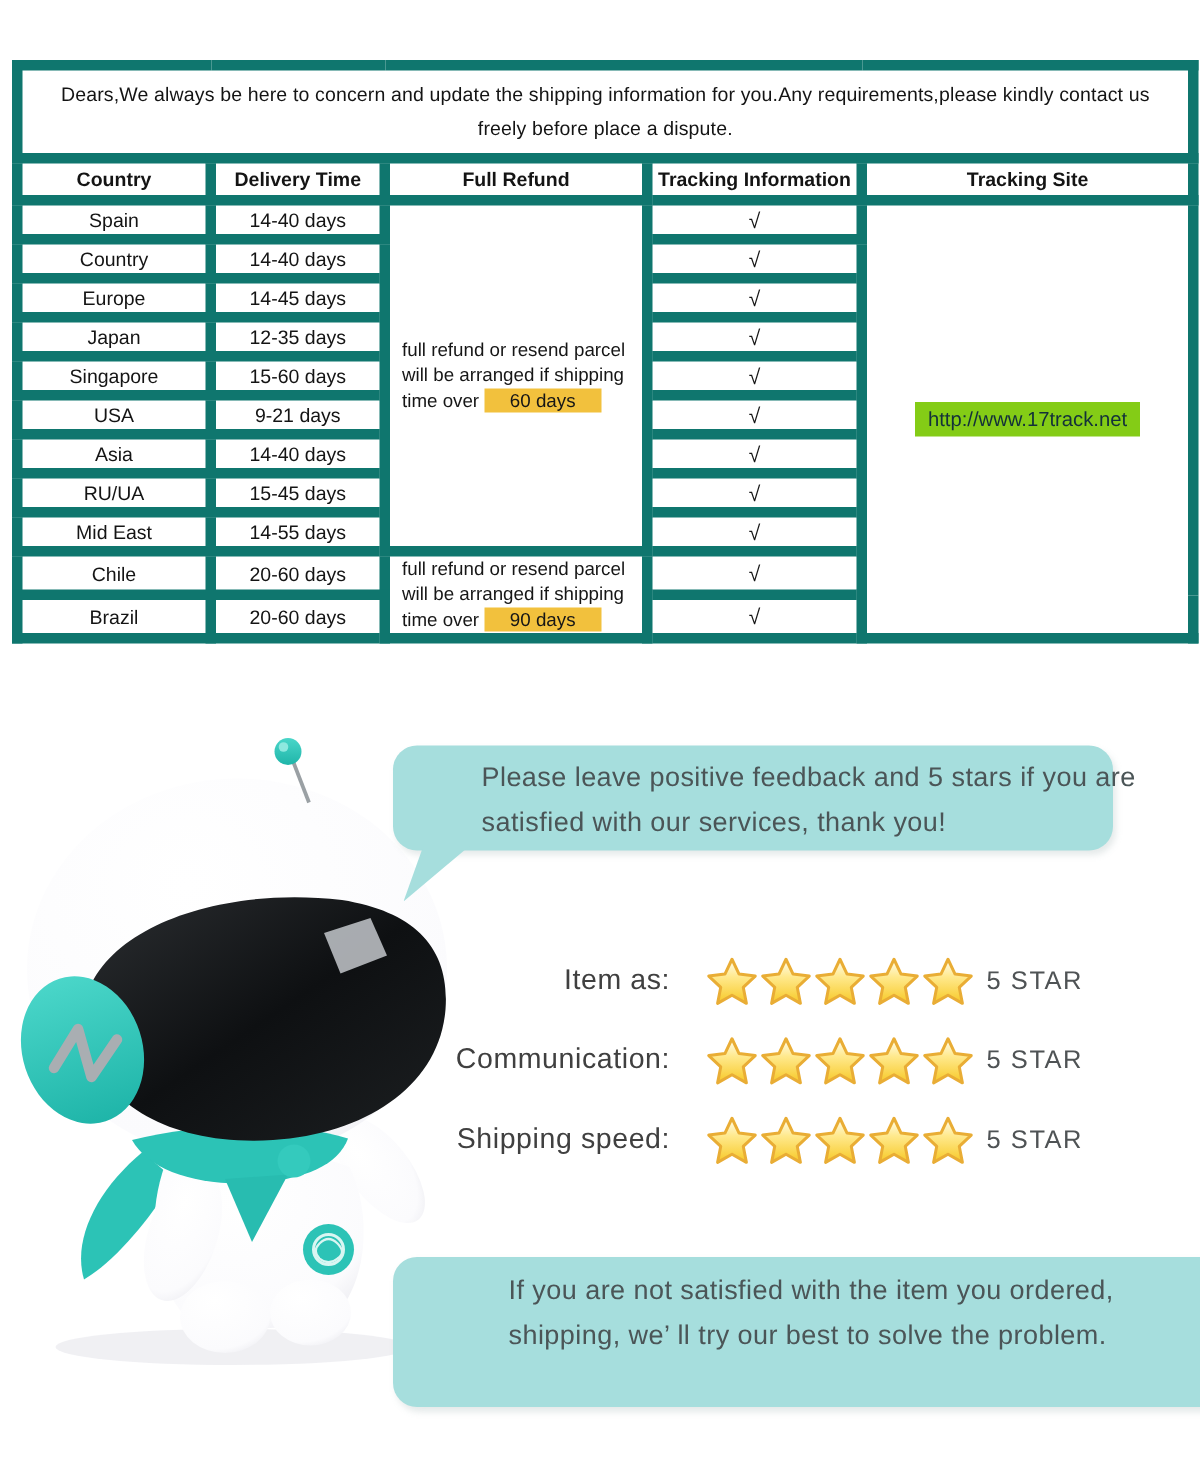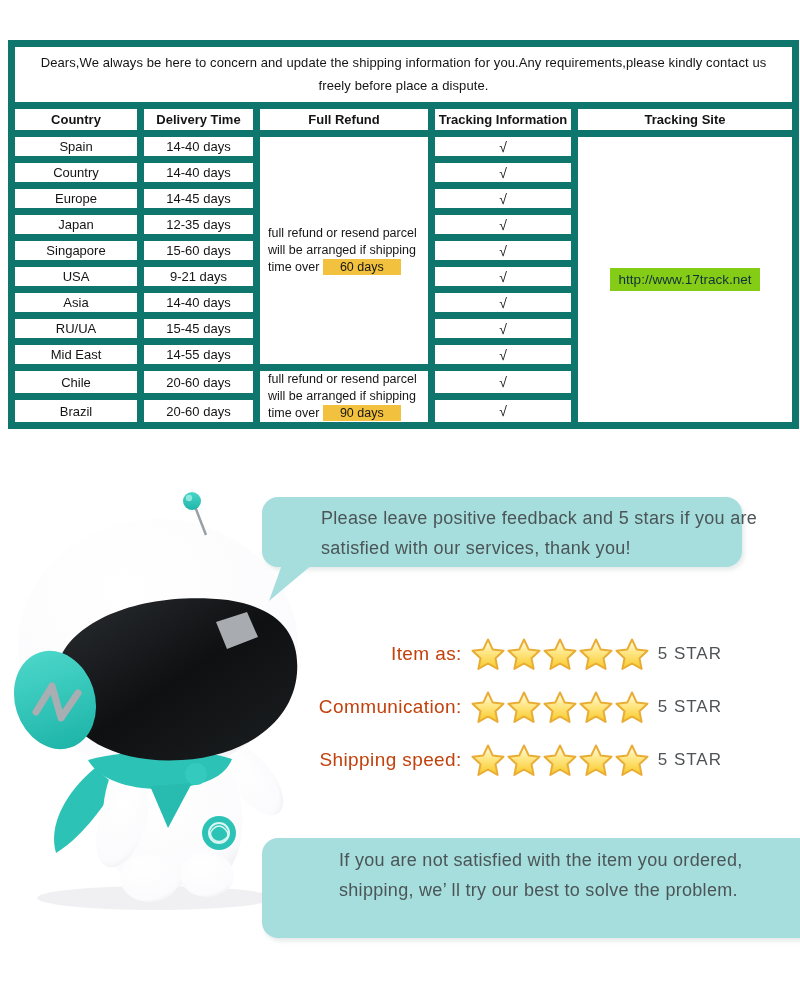--- a/index.html
+++ b/index.html
@@ -50,21 +50,21 @@
     position:absolute; left:269px; top:564px; width:44px; height:37px;
     background:#a6dedd; clip-path:polygon(0 100%, 30% 0, 100% 0);
   }
   .bubble-bottom { left:262px; top:838px; width:561px; height:100px; padding:7px 0 0 33px; }
 
   .ratings {
     position:absolute; top:636px; right:78px;
     display:flex; flex-direction:column; gap:17px; align-items:flex-end;
   }
   .rating-row { display:flex; align-items:center; height:36px; }
-  .rating-label { font-size:19px; color:#c2410c; margin-right:9px; letter-spacing:0.4px; }
+  .rating-label { font-size:19px; color:#404040; margin-right:24px; letter-spacing:0.4px; }
   .stars { display:flex; gap:2px; align-items:center; }
   .stars svg { display:block; }
   .rating-suffix { font-size:17px; color:#4f5355; margin-left:9px; letter-spacing:1px; }
 
   .robot { position:absolute; left:0; top:488px; width:310px; height:430px; }
   .hidden-defs { position:absolute; width:0; height:0; }
 </style>
 </head>
 <body>
 

